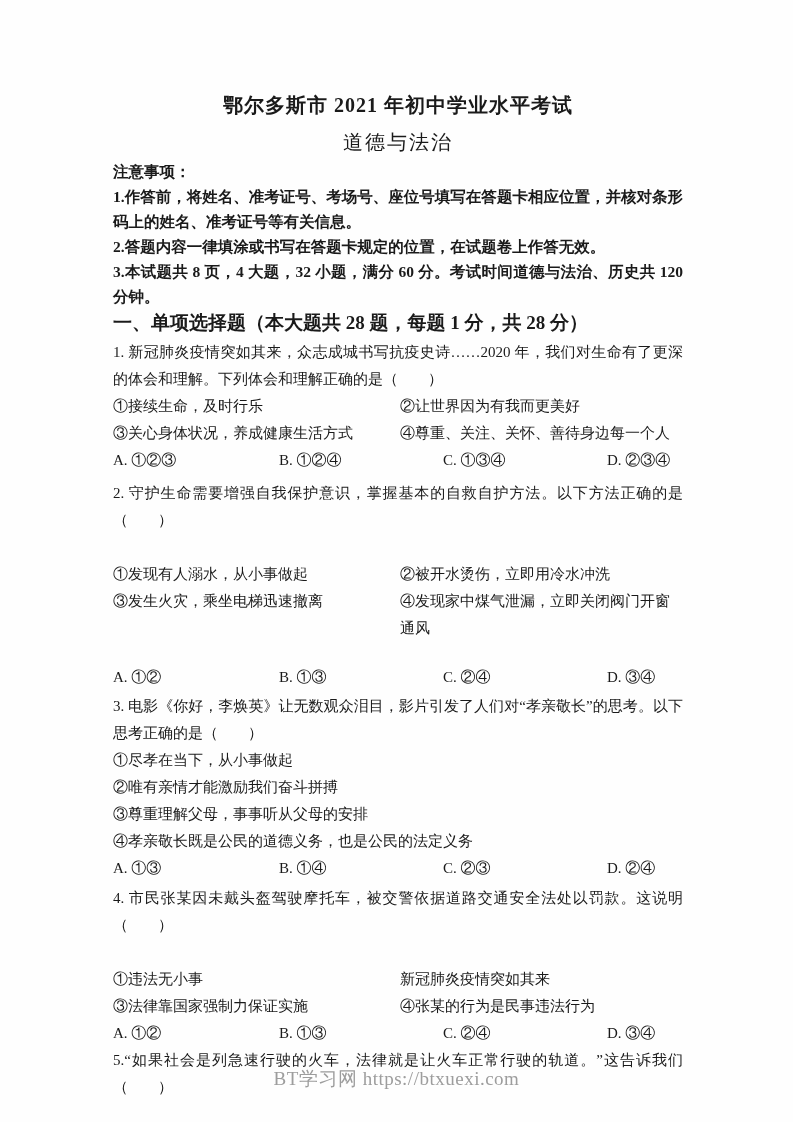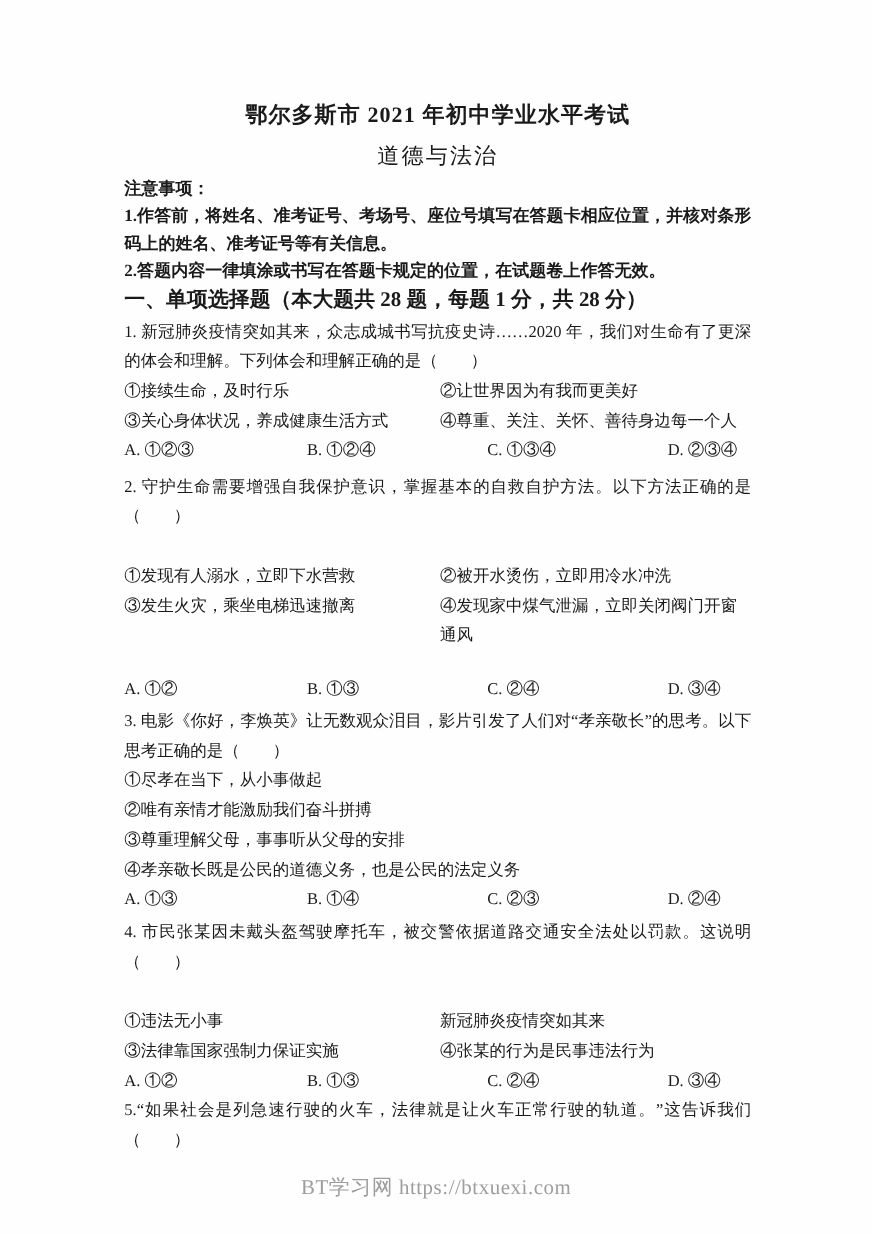--- a/index.html
+++ b/index.html
@@ -58,20 +58,21 @@
 <div class="page">
   <div class="content">
 
     <h1 class="exam-title">鄂尔多斯市 2021 年初中学业水平考试</h1>
     <h2 class="exam-subject">道德与法治</h2>
 
     <div class="notices">
       <p>注意事项：</p>
       <p>1.作答前，将姓名、准考证号、考场号、座位号填写在答题卡相应位置，并核对条形码上的姓名、准考证号等有关信息。</p>
       <p>2.答题内容一律填涂或书写在答题卡规定的位置，在试题卷上作答无效。</p>
+      <p>3.本试题共 8 页，4 大题，32 小题，满分 60 分。考试时间道德与法治、历史共 120 分钟。</p>
     </div>
 
     <p class="sec-heading">一、单项选择题（本大题共 28 题，每题 1 分，共 28 分）</p>
 
     <div class="q mt3">
       <p class="stem">1. 新冠肺炎疫情突如其来，众志成城书写抗疫史诗……2020 年，我们对生命有了更深的体会和理解。下列体会和理解正确的是（　　）</p>
       <div class="pair">
         <span class="statement">①接续生命，及时行乐</span>
         <span class="statement">②让世界因为有我而更美好</span>
       </div>
@@ -84,21 +85,21 @@
         <span>B. ①②④</span>
         <span>C. ①③④</span>
         <span>D. ②③④</span>
       </div>
     </div>
 
     <div class="q mt6">
       <p class="stem">2. 守护生命需要增强自我保护意识，掌握基本的自救自护方法。以下方法正确的是（　　）</p>
       <div class="sp27"></div>
       <div class="pair">
-        <span class="statement">①发现有人溺水，立即下水营救</span>
+        <span class="statement">①发现有人溺水，从小事做起</span>
         <span class="statement">②被开水烫伤，立即用冷水冲洗</span>
       </div>
       <div class="pair">
         <span class="statement">③发生火灾，乘坐电梯迅速撤离</span>
         <span class="statement">④发现家中煤气泄漏，立即关闭阀门开窗通风</span>
       </div>
       <div class="sp22"></div>
       <div class="choices">
         <span>A. ①②</span>
         <span>B. ①③</span>

